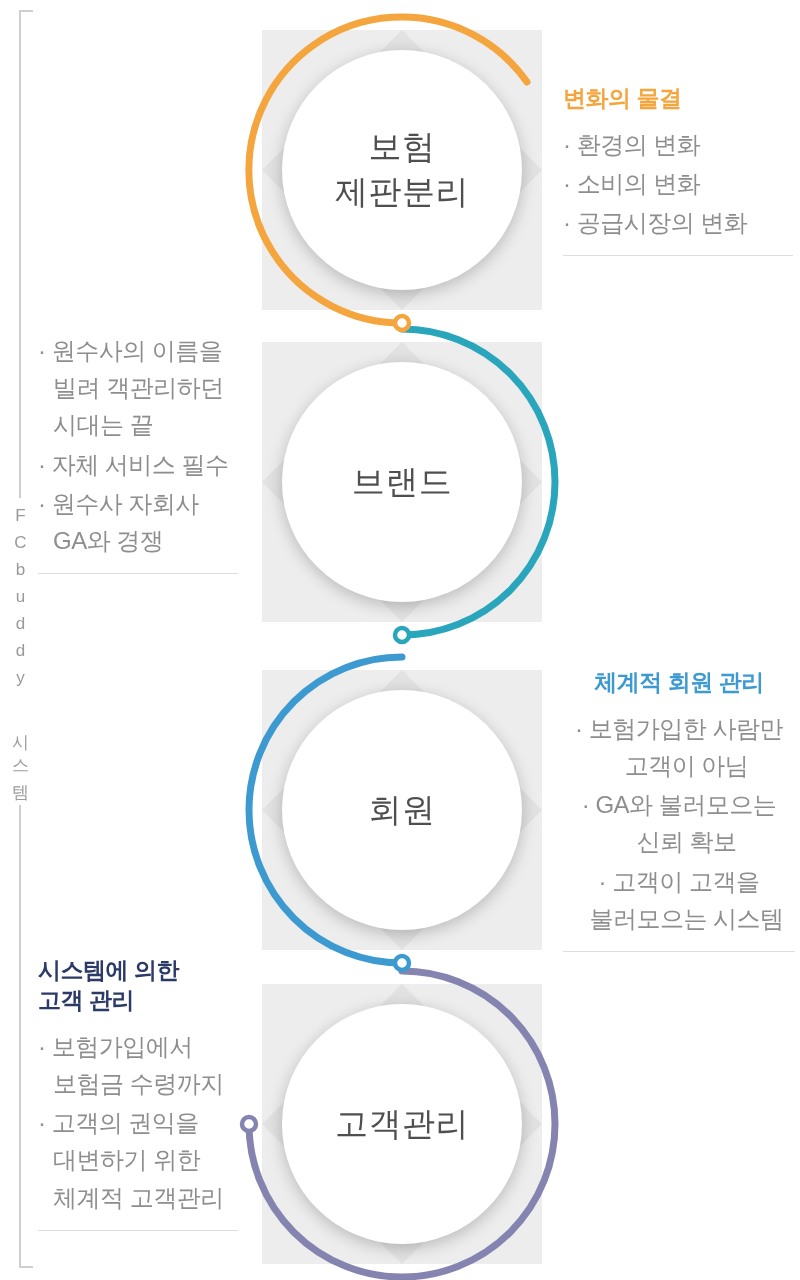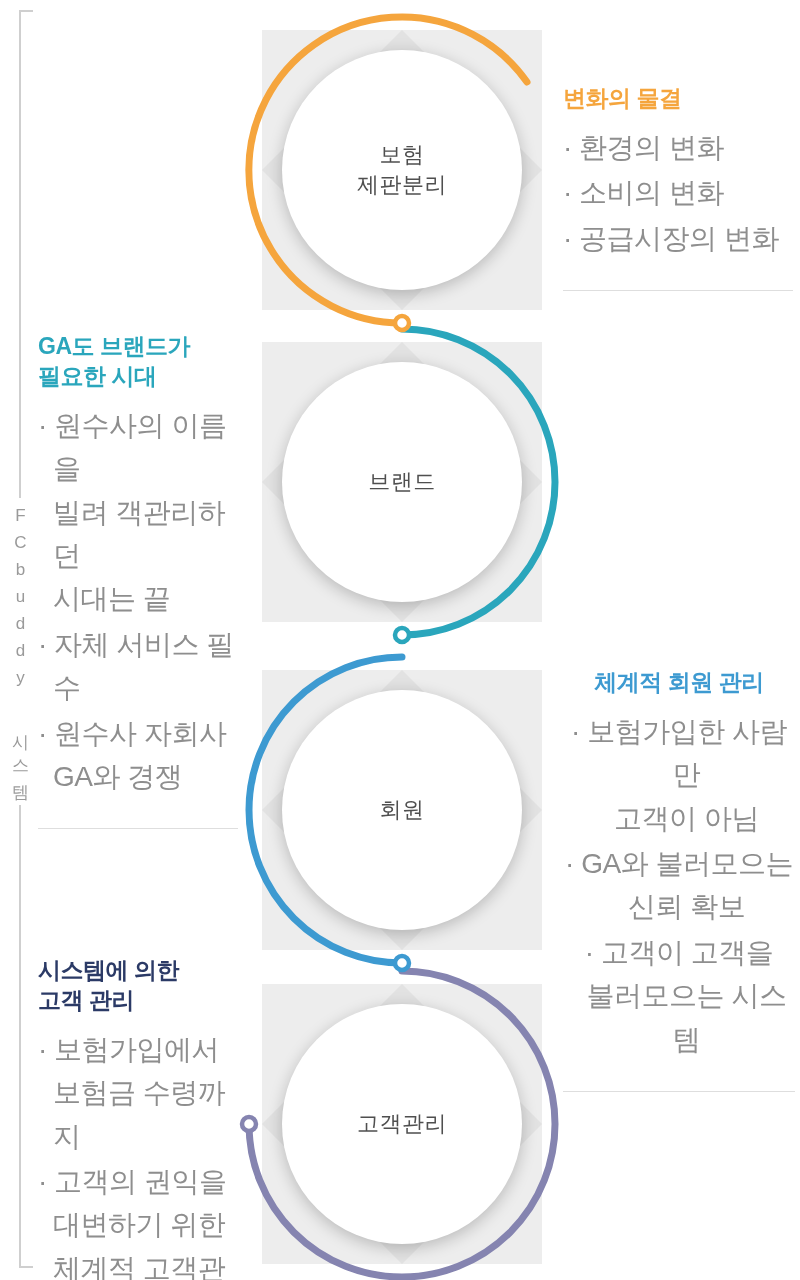--- a/index.html
+++ b/index.html
@@ -40,42 +40,42 @@
   .node-circle {
     position: absolute; left: 50%; top: 50%;
     width: 240px; height: 240px;
     transform: translate(-50%, -50%);
     border-radius: 50%;
     background: #ffffff;
     box-shadow: 0 4px 16px rgba(0,0,0,0.22);
     display: flex; align-items: center; justify-content: center;
   }
   .node-label {
-    font-size: 22px; color: #4f4f4f; text-align: center;
+    font-size: 33px; color: #4f4f4f; text-align: center;
     white-space: pre-line; line-height: 1.35; letter-spacing: 0.5px;
   }
 
   
   svg.arcs { position: absolute; left: 0; top: 0; }
   .arc { fill: none; stroke-width: 7; stroke-linecap: round; }
   .dot { fill: #ffffff; stroke-width: 4.5; }
 
   
-  .note { position: absolute; border-bottom: 1px solid #dedede; padding-bottom: 28px; }
+  .note { position: absolute; border-bottom: 1px solid #dedede; padding-bottom: 12px; }
   .note.n1 { left: 563px; top: 84px;  width: 230px; }
   .note.n2 { left: 38px;  top: 332px; width: 200px; }
   .note.n3 { left: 563px; top: 668px; width: 232px; text-align: center; }
   .note.n4 { left: 38px;  top: 956px; width: 200px; }
   .note-title {
     margin: 0 0 12px 0; font-size: 23px; font-weight: bold;
     white-space: pre-line; line-height: 1.3; letter-spacing: -0.5px;
   }
   .note-list { list-style: none; margin: 0; padding: 0; }
   .note-list li {
-    font-size: 28px; color: #8e8e8e; line-height: 1.55;
+    font-size: 24px; color: #8e8e8e; line-height: 1.55;
     white-space: pre-line; padding-left: 15px; text-indent: -15px;
     margin: 0 0 2px 0; letter-spacing: -0.5px;
   }
 </style>
 </head>
 <body>
 
 <div class="stage">
 
   <div class="axis-line"></div>
@@ -123,22 +123,20 @@
   <div class="note n1">
     <h3 class="note-title" style="color: rgb(245, 165, 61);">변화의 물결</h3>
     <ul class="note-list">
       <li>· 환경의 변화</li>
       <li>· 소비의 변화</li>
       <li>· 공급시장의 변화</li>
     </ul>
   </div>
 
   <div class="note n2">
-    <h3 class="note-title" style="color: rgb(42, 166, 188);">GA도 브랜드가
-필요한 시대</h3>
     <ul class="note-list">
       <li>· 원수사의 이름을
 빌려 객관리하던
 시대는 끝</li>
       <li>· 자체 서비스 필수</li>
       <li>· 원수사 자회사
 GA와 경쟁</li>
     </ul>
   </div>
 

